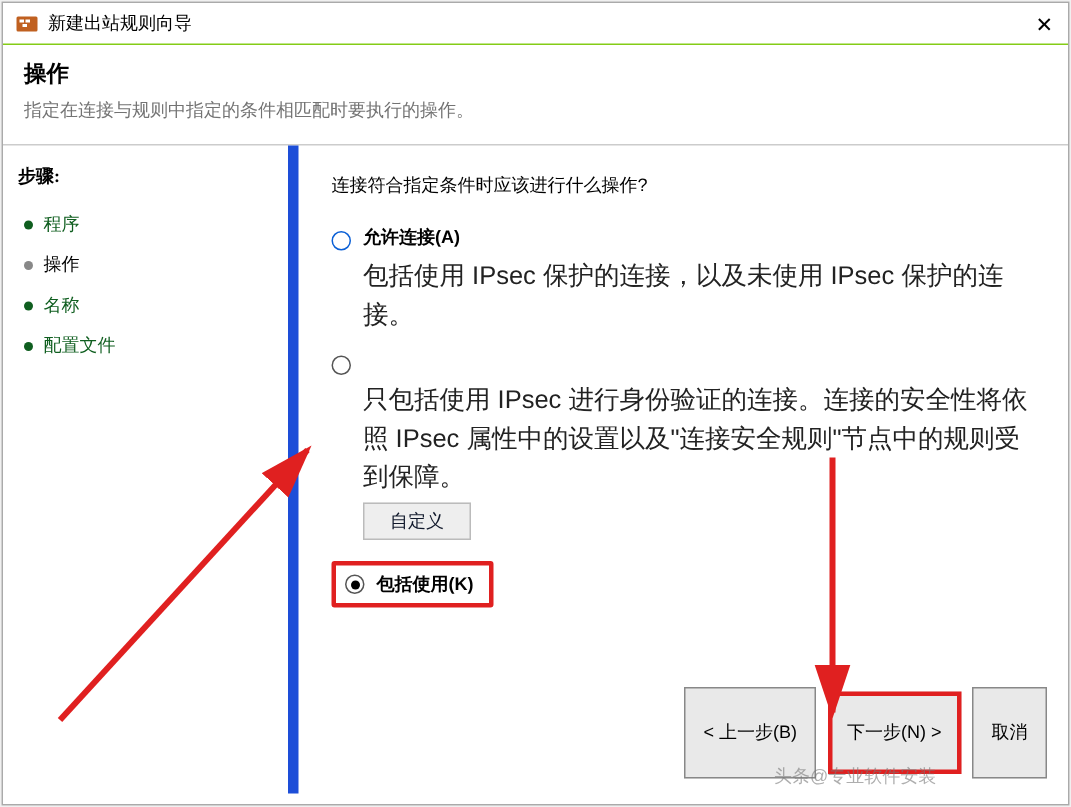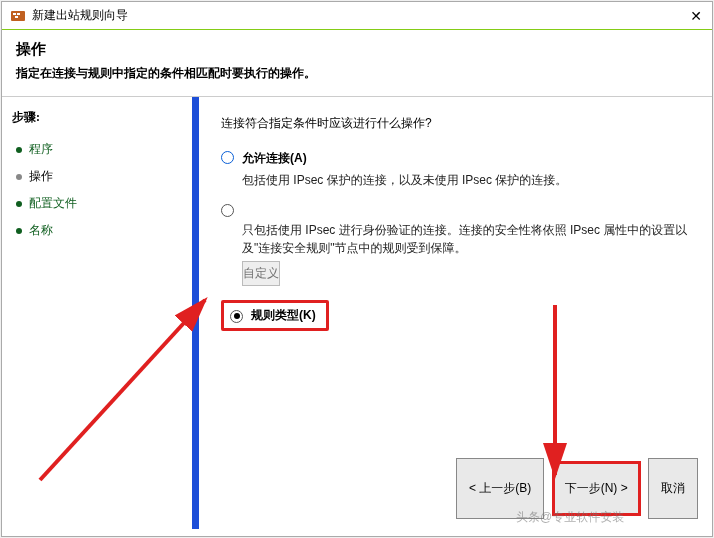--- a/index.html
+++ b/index.html
@@ -4,38 +4,38 @@
   <style>
     * { margin: 0; padding: 0; box-sizing: border-box; font-family: "Microsoft YaHei", "Segoe UI", sans-serif; font-size: 12px; }
     body { background: #f0f0f0; width: 714px; height: 538px; position: relative; }
     .window { background: #fff; border: 1px solid #aaa; width: 712px; height: 536px; margin: 1px; }
     .titlebar { height: 28px; background: #fff; border-bottom: 1px solid #84cc16; display: flex; align-items: center; padding: 0 8px; position: relative; }
     .titlebar .icon { width: 16px; height: 16px; margin-right: 6px; }
     .titlebar .title { font-size: 12px; }
     .titlebar .close { position: absolute; right: 10px; font-size: 14px; cursor: pointer; }
     .header { padding: 10px 14px 14px 14px; border-bottom: 1px solid #ccc; }
     .header-title { font-size: 15px; font-weight: bold; margin-bottom: 6px; }
-    .header-desc { font-size: 12px; color: #000000; font-weight: bold; }
+    .header-desc { font-size: 12px; color: #737373; }
     .body { display: flex; height: 432px; }
     .sidebar { width: 190px; padding: 12px 10px; }
     .sidebar-label { font-weight: bold; margin-bottom: 10px; color: #000; font-family: Liberation Serif, serif; }
     .step { display: flex; align-items: center; padding: 5px 4px; color: #0f5e1f; cursor: pointer; }
     .step .bullet { display: inline-block; width: 6px; height: 6px; border-radius: 50%; background: #0f5e1f; margin-right: 7px; }
     .step.active { color: #000; }
     .step.active .bullet { background: #888; }
     .content { flex: 1; border-left: 7px solid #1d4ed8; padding: 18px 22px; position: relative; }
     .question { margin-bottom: 18px; }
     .option-group { margin-bottom: 14px; }
-    .option-row { display: flex; align-items: flex-start; margin-bottom: 4px; }
+    .option-row { display: flex; align-items: flex-end; margin-bottom: 4px; }
     .radio { width: 13px; height: 13px; border: 1px solid #555; border-radius: 50%; margin-right: 8px; margin-top: 1px; display: inline-flex; align-items: center; justify-content: center; background: #fff; }
     .radio.blue { border-color: #0a5fd6; }
     .radio.checked::after { content: ""; width: 6px; height: 6px; background: #000; border-radius: 50%; display: block; }
     .option-label { font-weight: bold; }
-    .option-desc { margin-left: 21px; color: #222; font-size: 12px; line-height: 1.5; max-width: 450px; }
-    .custom-btn { margin-left: 21px; margin-top: 4px; padding: 3px 0; border: 1px solid #bbb; background: #eee; color: #737373; font-size: 12px; cursor: not-allowed; }
+    .option-desc { margin-left: 21px; color: #222; font-size: 17px; line-height: 1.5; max-width: 450px; }
+    .custom-btn { margin-left: 21px; margin-top: 4px; padding: 3px 17px; border: 1px solid #bbb; background: #eee; color: #0f172a; font-size: 12px; cursor: not-allowed; }
     .highlight-box { border: 3px solid #e02020; padding: 4px 10px 4px 6px; display: inline-flex; align-items: center; border-radius: 2px; }
     .footer { position: absolute; bottom: 10px; right: 14px; }
     .footer-btn { padding: 21px 12px; border: 1px solid #888; background: #e9e9e9; margin-left: 4px; cursor: pointer; font-size: 12px; }
     .footer-btn.highlighted { border: 3px solid #e02020; padding: 16px 10px; }
     .arrow-red { position: absolute; pointer-events: none; }
     .watermark2 { position: absolute; left: 516px; bottom: 12px; color: rgba(120,120,120,0.6); font-size: 12px; }
     .fw-icon { fill: #c06020; }
   </style>
 </head>
 <body>
@@ -63,25 +63,25 @@
       <div class="step">
           <span class="bullet"></span>
           <span>程序</span>
         </div>
       <div class="step active">
           <span class="bullet"></span>
           <span>操作</span>
         </div>
       <div class="step">
           <span class="bullet"></span>
-          <span>配置文件</span>
+          <span>名称</span>
         </div>
       <div class="step">
           <span class="bullet"></span>
-          <span>名称</span>
+          <span>配置文件</span>
         </div>
     </div>
 
     <div class="content">
       <div class="question">连接符合指定条件时应该进行什么操作?</div>
 
       <div class="option-group">
         <div class="option-row">
           <span class="radio blue"></span>
           <span class="option-label">允许连接(A)</span>
@@ -93,21 +93,21 @@
         <div class="option-row">
           <span class="radio"></span>
         </div>
         <div class="option-desc">只包括使用 IPsec 进行身份验证的连接。连接的安全性将依照 IPsec 属性中的设置以及"连接安全规则"节点中的规则受到保障。</div>
         <button class="custom-btn" disabled="">自定义</button>
       </div>
 
       <div class="option-group">
         <span class="highlight-box">
           <span class="radio checked"></span>
-          <span class="option-label">规则类型(K)</span>
+          <span class="option-label">包括使用(K)</span>
         </span>
       </div>
 
       <div class="footer">
         <button class="footer-btn">&lt; 上一步(B)</button>
         <button class="footer-btn highlighted">下一步(N) &gt;</button>
         <button class="footer-btn">取消</button>
       </div>
     </div>
   </div>

